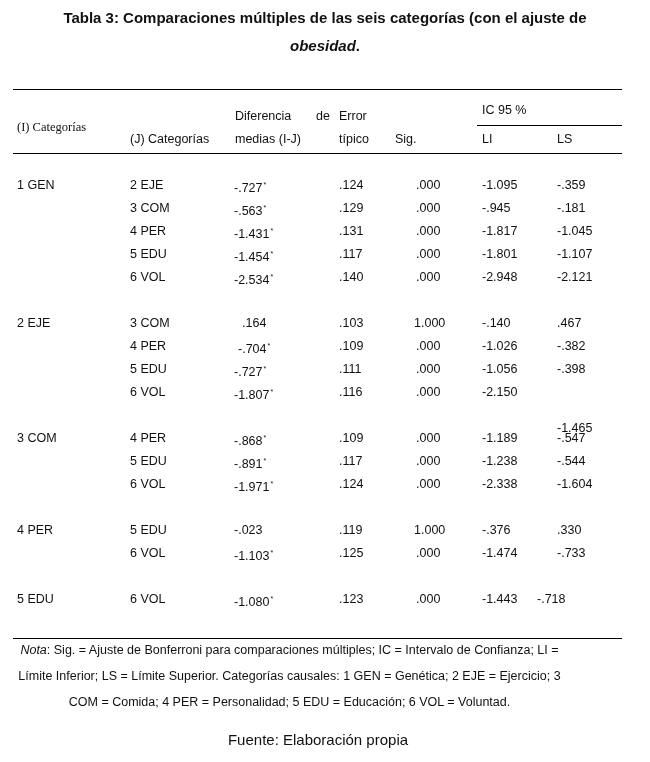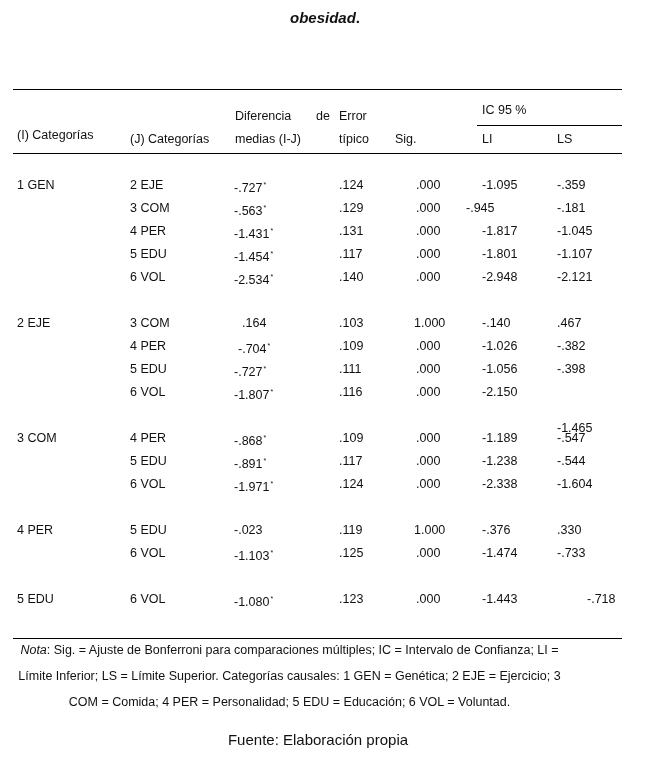--- a/index.html
+++ b/index.html
@@ -13,32 +13,33 @@
   .cell { position: absolute; font-size: 12.5px; line-height: 16px; white-space: nowrap; }
   .sup { font-size: 7px; vertical-align: 5px; margin-left: 1px; }
   .note { position: absolute; left: 0; width: 579px; text-align: center; font-size: 12.5px; line-height: 26px; }
   .note i { font-style: italic; }
   .fuente { position: absolute; left: 0; width: 636px; text-align: center; font-size: 15px; top: 731px; }
 </style>
 </head>
 <body>
 
 <div class="title">
+  <div>Tabla 3: Comparaciones múltiples de las seis categorías (con el ajuste de</div>
   <div><i>obesidad</i><span>.</span></div>
 </div>
 
 <div class="rule" style="left:13px; width:609px; top:89px;"></div>
 
 <div class="hdr" style="left:235px; top:108px;">Diferencia</div>
 <div class="hdr" style="left:316px; top:108px;">de</div>
 <div class="hdr" style="left:339px; top:108px;">Error</div>
 <div class="hdr" style="left:482px; top:102px;">IC 95 %</div>
 <div class="rule" style="left:477px; width:145px; top:125px;"></div>
 
-<div class="hdr" style="left:17px; top:127px;">(I) Categorías</div>
+<div class="hdr" style="left:17px; top:119px;font-family:Liberation Serif, serif;">(I) Categorías</div>
 <div class="hdr" style="left:130px; top:131px;">(J) Categorías</div>
 <div class="hdr" style="left:235px; top:131px;">medias (I-J)</div>
 <div class="hdr" style="left:339px; top:131px;">típico</div>
 <div class="hdr" style="left:395px; top:131px;">Sig.</div>
 <div class="hdr" style="left:482px; top:131px;">LI</div>
 <div class="hdr" style="left:557px; top:131px;">LS</div>
 
 <div class="rule" style="left:13px; width:609px; top:153px;"></div>
 
 <div id="table-body">
@@ -49,21 +50,21 @@
       <div class="cell" style="left: 339px; top: 177px;"><span>.124</span></div>
       <div class="cell" style="left: 416px; top: 177px;"><span>.000</span></div>
       <div class="cell" style="left: 482px; top: 177px;"><span>-1.095</span></div>
       <div class="cell" style="left: 557px; top: 177px;"><span>-.359</span></div>
     </div>
     <div>
       <div class="cell" style="left: 130px; top: 200px;"><span>3 COM</span></div>
       <div class="cell" style="left: 234px; top: 200px;"><span>-.563</span><span class="sup">*</span></div>
       <div class="cell" style="left: 339px; top: 200px;"><span>.129</span></div>
       <div class="cell" style="left: 416px; top: 200px;"><span>.000</span></div>
-      <div class="cell" style="left: 466px; top: 200px;"><span>-.945</span></div>
+      <div class="cell" style="left: 482px; top: 200px;"><span>-.945</span></div>
       <div class="cell" style="left: 557px; top: 200px;"><span>-.181</span></div>
     </div>
     <div>
       <div class="cell" style="left: 130px; top: 223px;"><span>4 PER</span></div>
       <div class="cell" style="left: 234px; top: 223px;"><span>-1.431</span><span class="sup">*</span></div>
       <div class="cell" style="left: 339px; top: 223px;"><span>.131</span></div>
       <div class="cell" style="left: 416px; top: 223px;"><span>.000</span></div>
       <div class="cell" style="left: 482px; top: 223px;"><span>-1.817</span></div>
       <div class="cell" style="left: 557px; top: 223px;"><span>-1.045</span></div>
     </div>
@@ -158,21 +159,21 @@
       <div class="cell" style="left: 482px; top: 545px;"><span>-1.474</span></div>
       <div class="cell" style="left: 557px; top: 545px;"><span>-.733</span></div>
     </div>
     <div class="cell" style="left: 17px; top: 591px;">5 EDU</div>
     <div>
       <div class="cell" style="left: 130px; top: 591px;"><span>6 VOL</span></div>
       <div class="cell" style="left: 234px; top: 591px;"><span>-1.080</span><span class="sup">*</span></div>
       <div class="cell" style="left: 339px; top: 591px;"><span>.123</span></div>
       <div class="cell" style="left: 416px; top: 591px;"><span>.000</span></div>
       <div class="cell" style="left: 482px; top: 591px;"><span>-1.443</span></div>
-      <div class="cell" style="left: 587px; top: 591px;"><span>-.718</span></div>
+      <div class="cell" style="left: 537px; top: 591px;"><span>-.718</span></div>
     </div>
   </div>
 
 <div class="rule" style="left:13px; width:609px; top:638px;"></div>
 
 <div class="note" style="top:637px;">
   <div><i>Nota</i><span>: Sig. = Ajuste de Bonferroni para comparaciones múltiples; IC = Intervalo de Confianza; LI =</span></div>
   <div>Límite Inferior; LS = Límite Superior. Categorías causales: 1 GEN = Genética; 2 EJE = Ejercicio; 3</div>
   <div>COM = Comida; 4 PER = Personalidad; 5 EDU = Educación; 6 VOL = Voluntad.</div>
 </div>

